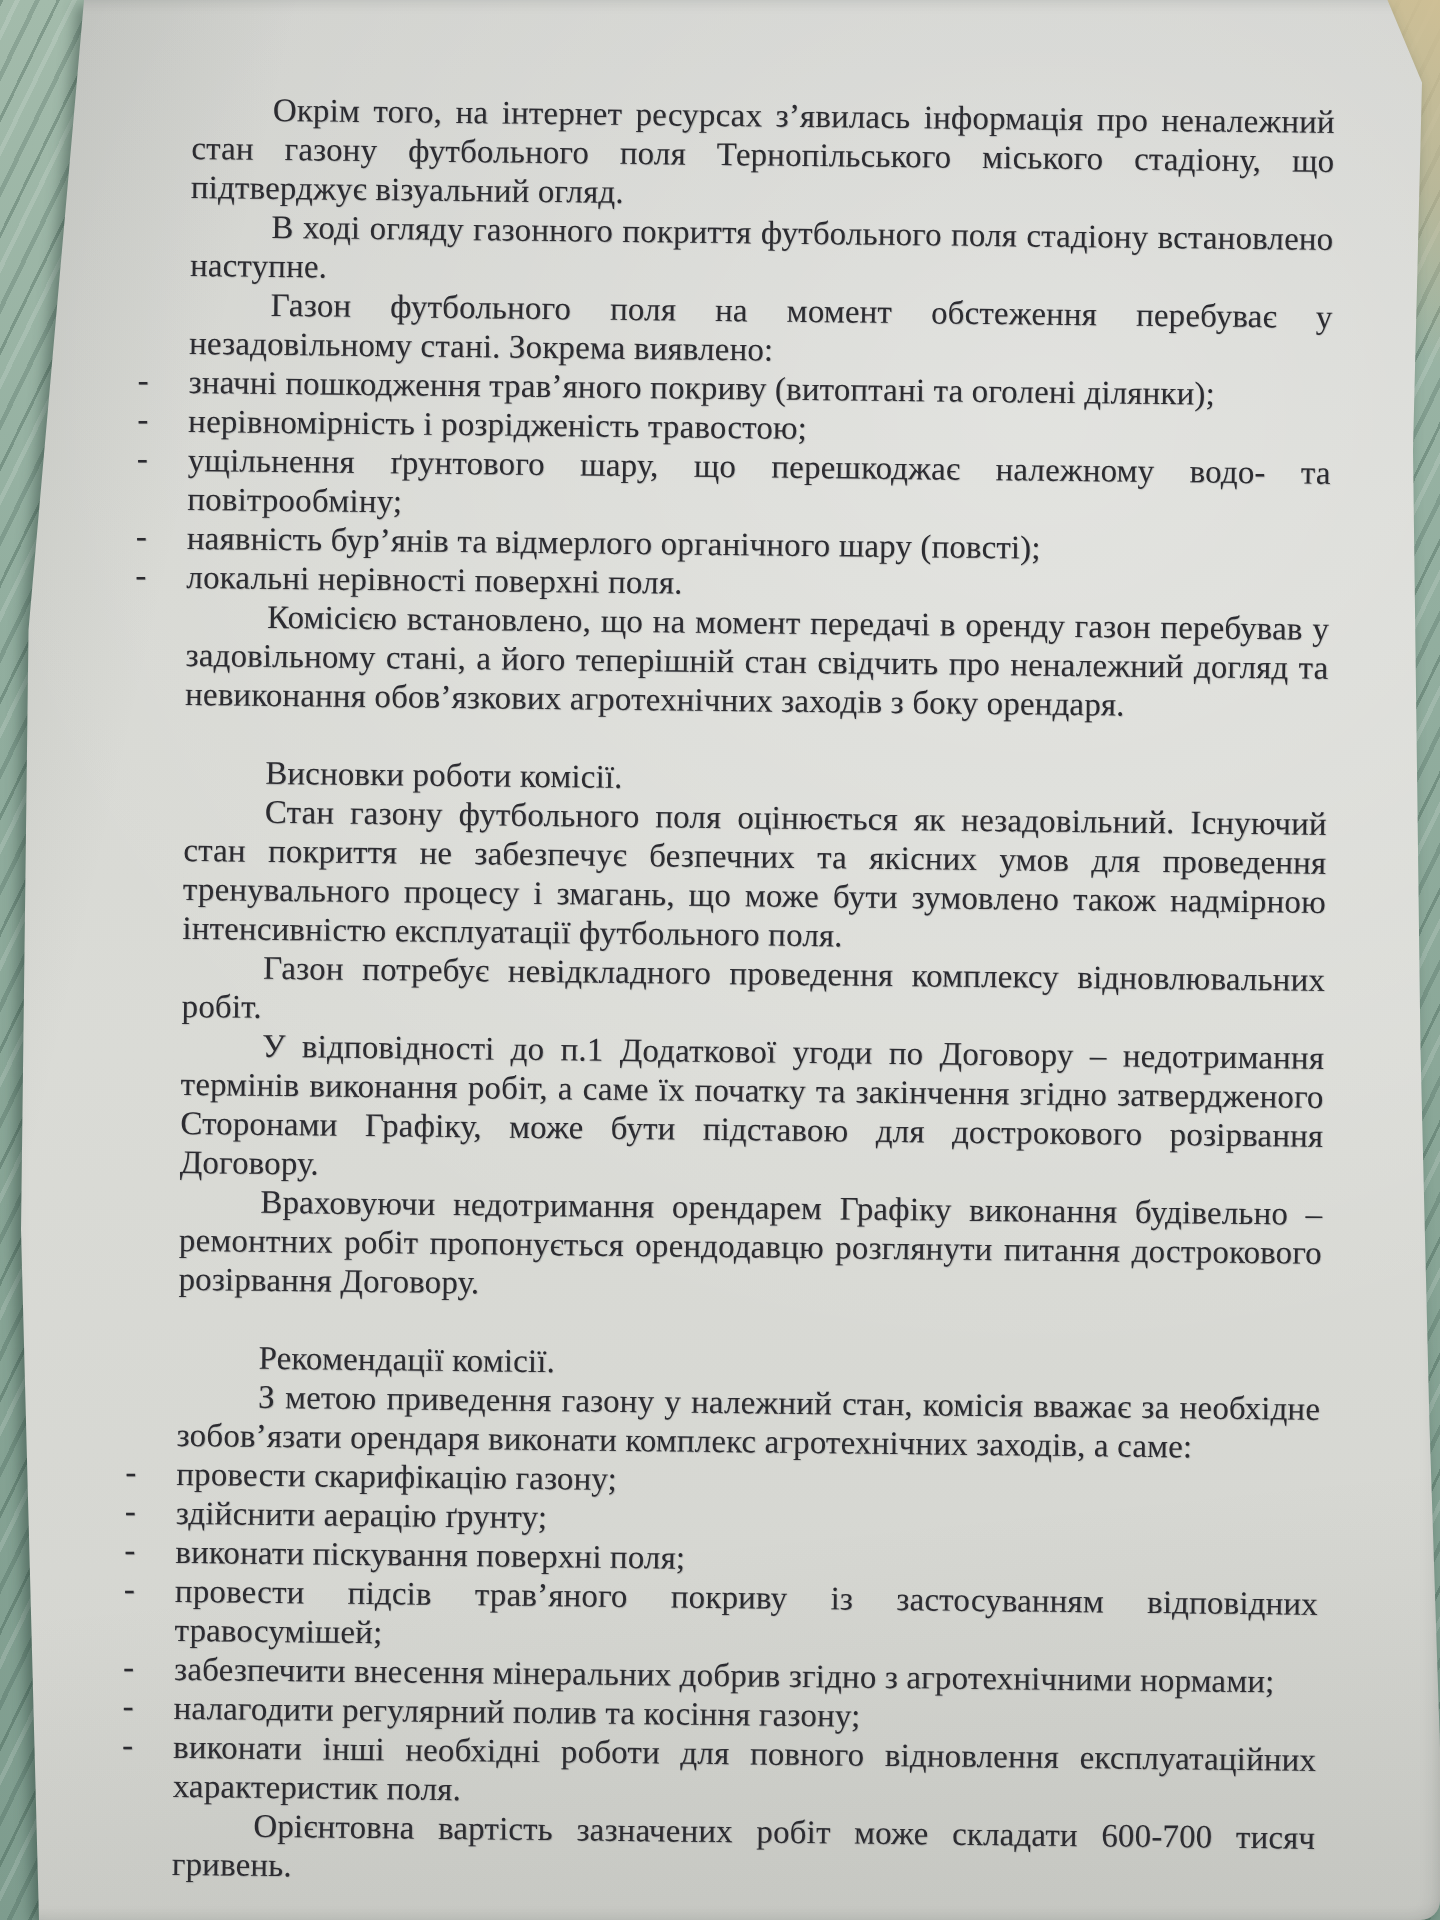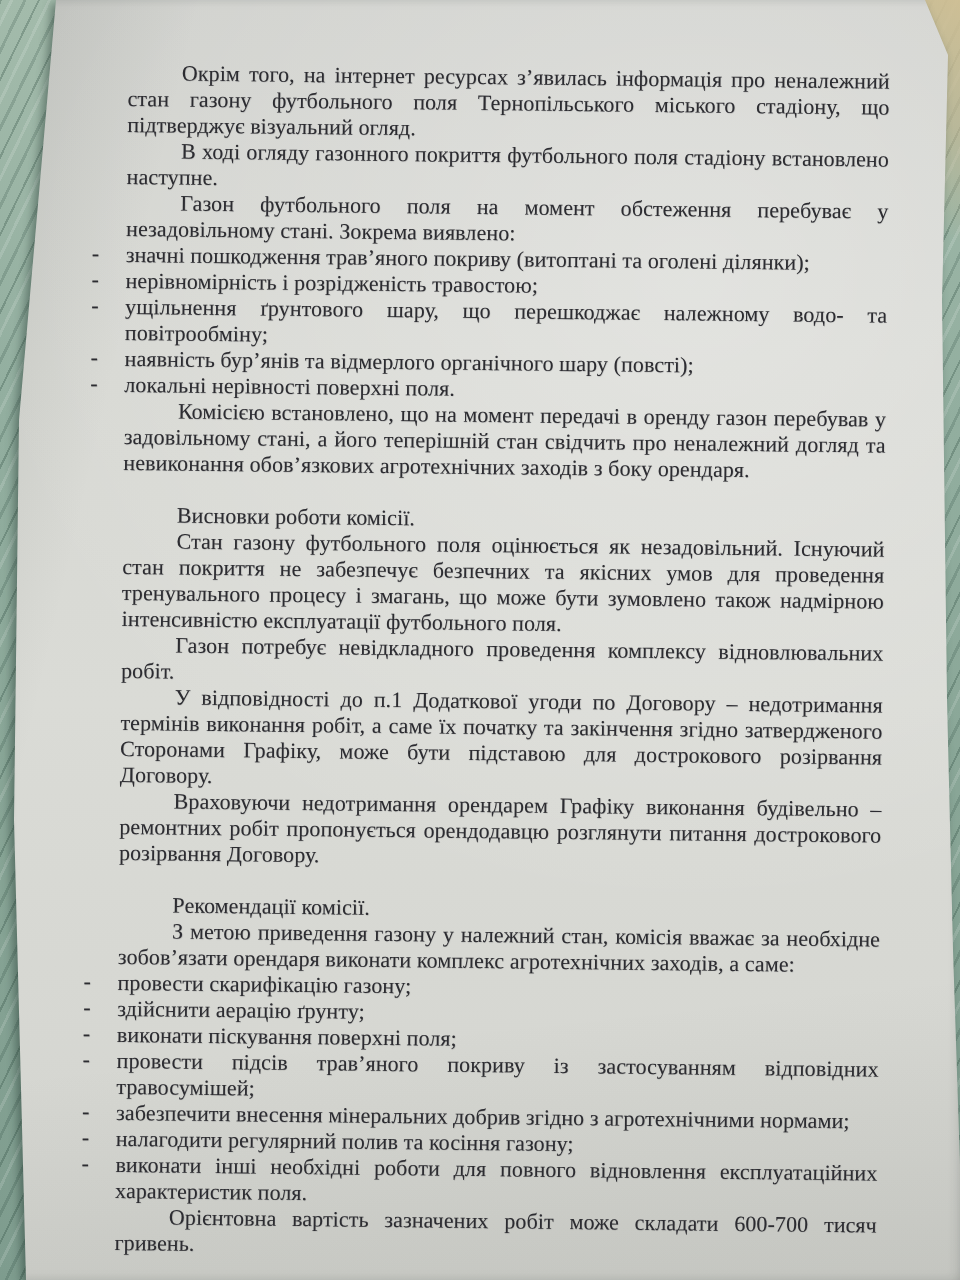--- a/index.html
+++ b/index.html
@@ -52,20 +52,21 @@
       948px 55px, 942px 300px, 947px 700px, 953px 950px, 960px 1165px,
       960px 1280px, 26px 1280px,
       14px 820px, 19px 420px
     );
     background:
       radial-gradient(120% 80% at 72% 22%, rgba(255, 255, 255, 0.30), rgba(255, 255, 255, 0) 62%),
       linear-gradient(103deg, rgba(55, 65, 58, 0.13), rgba(55, 65, 58, 0) 16%),
       linear-gradient(354deg, rgba(70, 75, 68, 0.10), rgba(70, 75, 68, 0) 22%),
       linear-gradient(180deg, #d0d1cd 0%, #d7d8d3 28%, #dadbd6 55%, #d6d7d2 82%, #d2d3ce 100%);
     box-shadow: inset 10px 0 18px -10px rgba(30, 40, 35, 0.35), inset -6px 0 14px -8px rgba(30, 40, 35, 0.28);
+    border-radius: 13px;
   }
   
   .text-block {
     position: absolute;
     left: 128px;
     top: 60px;
     width: 762px;
     transform: rotate(0.65deg);
     transform-origin: 0 0;
     font-family: "Liberation Serif", "DejaVu Serif", serif;

